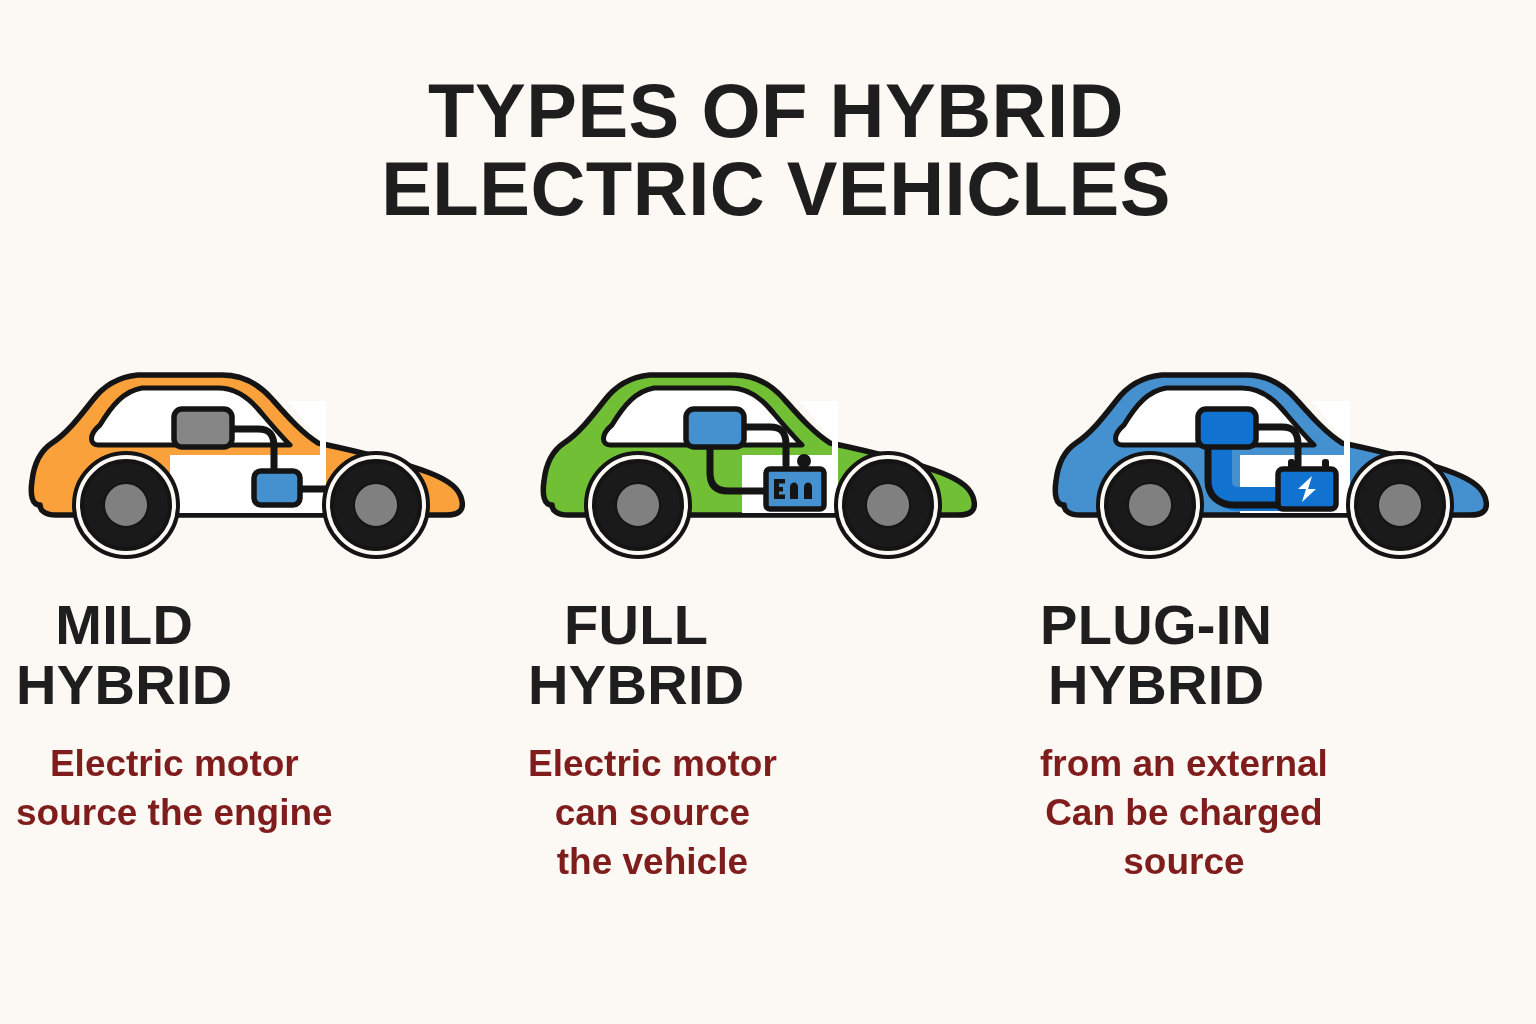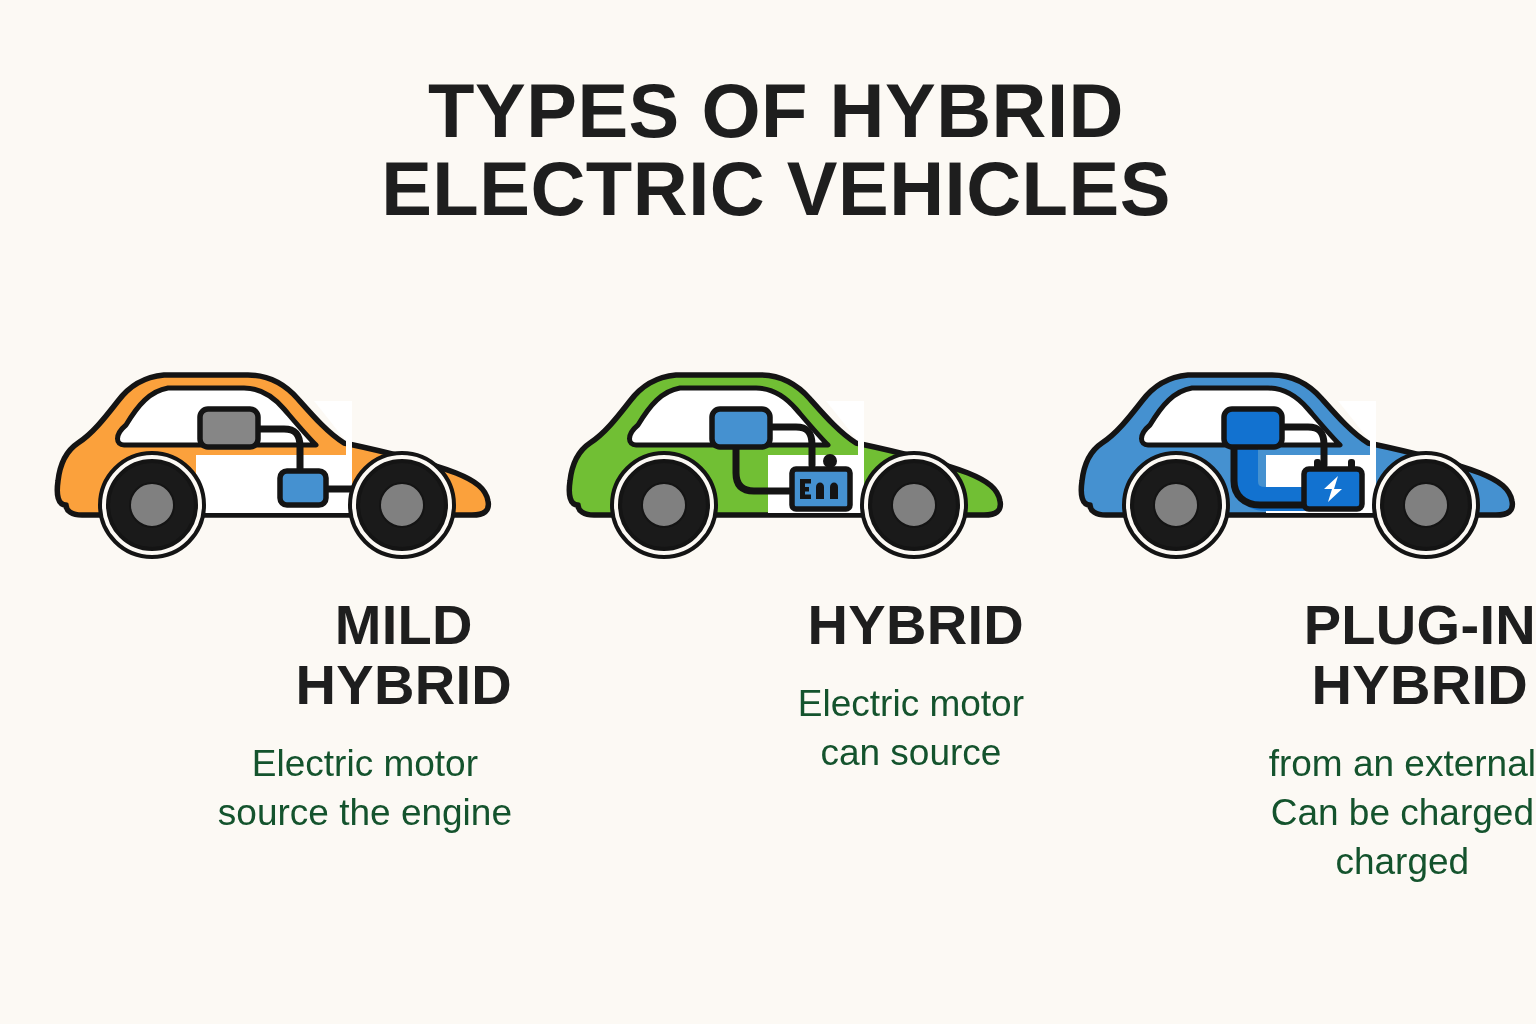--- a/index.html
+++ b/index.html
@@ -46,21 +46,22 @@
     left: 0;
     width: 1536px;
     display: flex;
     justify-content: center;
     align-items: flex-start;
   }
   .column {
     width: 512px;
     display: flex;
     flex-direction: column;
-    align-items: flex-end;
+    align-items: flex-start;
+    margin-left: 16px;
   }
   .car-wrap {
     width: 470px;
     height: 215px;
     display: flex;
     align-items: center;
     justify-content: center;
   }
   .car-svg {
     display: block;
@@ -81,24 +82,24 @@
     letter-spacing: 0.3px;
     color: #1E1E1E;
   }
   .desc-block {
     margin-top: 24px;
     text-align: center;
   }
   .desc-line {
     display: block;
     font-family: "Liberation Sans", sans-serif;
-    font-weight: normal;
+    font-weight: bold;
     font-size: 37px;
     line-height: 1.33;
-    color: #14532d;
+    color: #7f1d1d;
   }
 </style>
 </head>
 <body>
 
 <div class="page">
 
   <div class="title-block">
     <span class="title-line">TYPES OF HYBRID</span>
     <span class="title-line">ELECTRIC VEHICLES</span>
@@ -192,26 +193,28 @@
           <circle cx="100" cy="150" r="52" fill="#FCF9F4" stroke="#141414" stroke-width="4"></circle>
           <circle cx="100" cy="150" r="44" fill="#1A1A1A" stroke="#141414" stroke-width="4"></circle>
           <circle cx="100" cy="150" r="22" fill="#808080" stroke="#141414" stroke-width="2"></circle>
           <circle cx="350" cy="150" r="52" fill="#FCF9F4" stroke="#141414" stroke-width="4"></circle>
           <circle cx="350" cy="150" r="44" fill="#1A1A1A" stroke="#141414" stroke-width="4"></circle>
           <circle cx="350" cy="150" r="22" fill="#808080" stroke="#141414" stroke-width="2"></circle>
         </svg>
       </div>
 
       <div class="label-block">
+        <span class="label-line">FULL</span>
         <span class="label-line">HYBRID</span>
       </div>
 
       <div class="desc-block">
         <span class="desc-line">Electric motor</span>
         <span class="desc-line">can source</span>
+        <span class="desc-line">the vehicle</span>
       </div>
     </div>
 
     <div class="column">
       <div class="car-wrap">
         <svg class="car-svg" viewBox="0 0 450 210" xmlns="http://www.w3.org/2000/svg">
           <path d="M14 150 C6 150 4 140 6 126 C8 108 14 96 26 88
                    C40 79 52 64 66 46 C78 30 92 22 112 20
                    L196 20 C216 20 232 28 246 44
                    C262 62 276 78 292 88
@@ -250,18 +253,18 @@
       </div>
 
       <div class="label-block">
         <span class="label-line">PLUG-IN</span>
         <span class="label-line">HYBRID</span>
       </div>
 
       <div class="desc-block">
         <span class="desc-line">from an external</span>
         <span class="desc-line">Can be charged</span>
-        <span class="desc-line">charged</span>
+        <span class="desc-line">source</span>
       </div>
     </div>
 
   </div>
 </div>
 
 </body></html>

